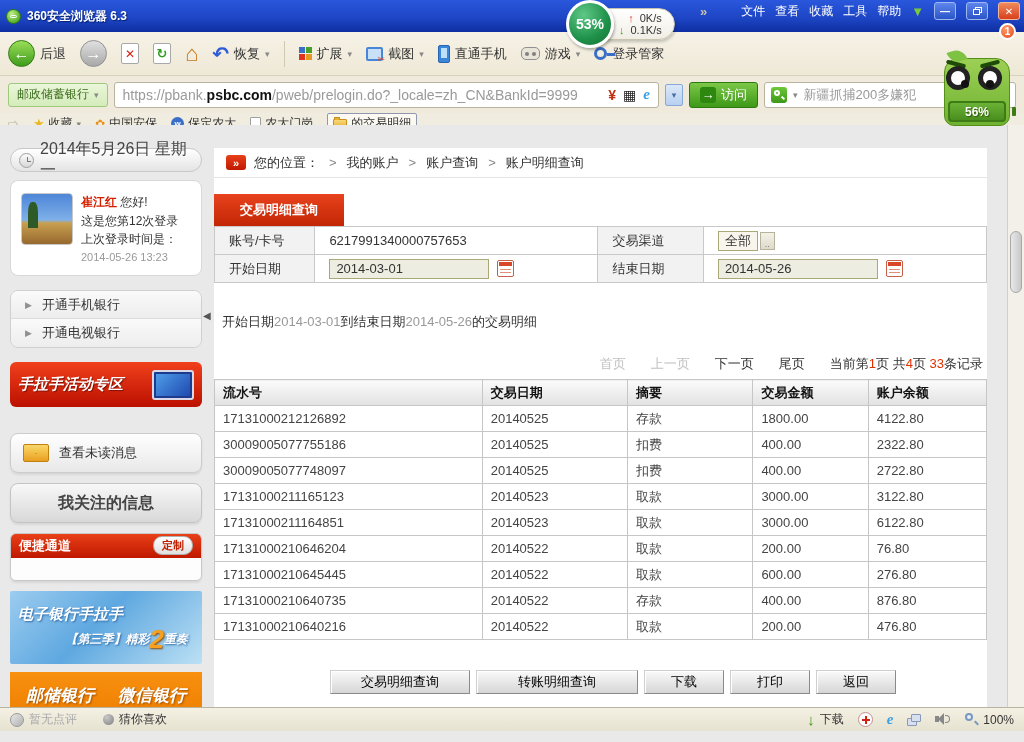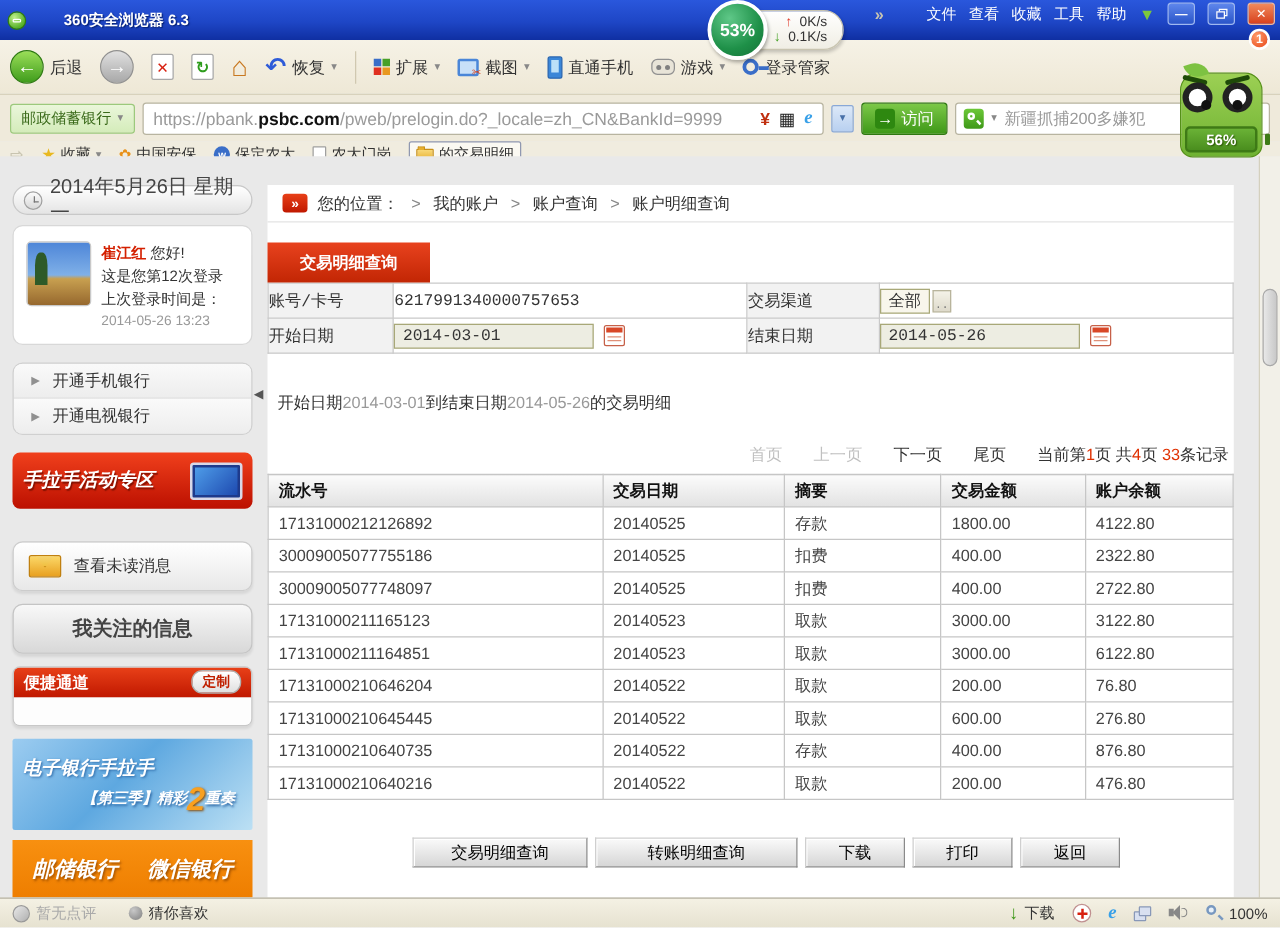--- a/index.html
+++ b/index.html
@@ -1,20 +1,20 @@
 <!DOCTYPE html>
 <html><head>
 <meta charset="utf-8">
 <style>
   * { margin:0; padding:0; box-sizing:border-box; }
   html,body { width:1024px; height:742px; overflow:hidden; }
   body { font-family:"Liberation Sans","DejaVu Sans",sans-serif; font-size:12px; background:#E9E9E9; position:relative; }
 
   
-  .titlebar { height:22px; background:linear-gradient(180deg,#2A57DC 0%,#1E46C6 55%,#0F2FA2 100%); display:flex; align-items:center; padding:16px 6px; color:#fff; position:relative; z-index:30;gap:24px; }
+  .titlebar { height:22px; background:linear-gradient(180deg,#2A57DC 0%,#1E46C6 55%,#0F2FA2 100%); display:flex; align-items:center; padding:16px 6px; color:#fff; position:relative; z-index:30; }
   .logo360 { width:15px; height:15px; border-radius:50%; background:radial-gradient(circle at 35% 30%,#BFF08A,#58B22A 70%); border:1px solid #2F7A12; margin-right:6px; display:flex; align-items:center; justify-content:center; }
   .logo360 i { display:block; width:7px; height:3px; border:1px solid #fff; border-radius:2px; }
   .win-title { font-weight:bold; font-size:12px; text-shadow:1px 1px 1px #052070; }
   .titlebar-right { position:absolute; right:4px; top:0; height:22px; display:flex; align-items:center; gap:10px; }
   .menu-item { color:#fff; font-size:12px; cursor:pointer; }
   .person-icon { width:14px; height:14px; position:relative; }
   .person-icon .head { width:7px; height:7px; border-radius:50%; background:#E8E4D8; margin:0 auto; }
   .person-icon .bod { width:12px; height:6px; border-radius:6px 6px 0 0; background:#D8D4C8; margin:1px auto 0; }
   .tshirt-icon { color:#7CC83C; font-size:13px; font-weight:bold; }
   .winbtn { width:22px; height:18px; border-radius:3px; border:1px solid #9FB8F0; display:flex; align-items:center; justify-content:center; color:#fff; font-size:10px; font-weight:bold; background:linear-gradient(180deg,#5E86EC,#2A55C8); cursor:pointer; }
@@ -139,21 +139,21 @@
   .orange-banner { margin-top:8px; height:46px; background:linear-gradient(180deg,#F89010,#EE7E00); display:flex; align-items:center; justify-content:center; gap:24px; color:#fff; font-weight:bold; font-style:italic; font-size:17px; text-shadow:1px 1px 2px #A05000; cursor:pointer; }
   .collapse-arrow { position:absolute; left:203px; top:185px; color:#555; font-size:10px; z-index:5; }
 
   
   .main-panel { width:773px; flex:none; background:#fff; position:relative; }
   .breadcrumb { height:30px; display:flex; align-items:center; gap:8px; padding:0 12px; border-bottom:1px solid #E4E4E4; font-size:13px; color:#333; }
   .bc-ic { width:20px; height:15px; background:linear-gradient(180deg,#E84018,#C01800); border-radius:3px; color:#fff; font-size:11px; font-weight:bold; display:flex; align-items:center; justify-content:center; }
   .bc-sep { color:#888; margin:0 2px; }
   .tab-red { display:inline-block; margin:16px 0 0 0; background:linear-gradient(180deg,#E8421E,#C22604); color:#fff; font-weight:bold; font-size:13px; padding:7px 26px; cursor:pointer; }
   .form-table { width:100%; border-collapse:collapse; font-size:13px; }
-  .form-table td { border:1px solid #C9C9C9; height:28px; padding:0 0; color:#333;font-family:Liberation Mono, monospace; }
+  .form-table td { border:1px solid #C9C9C9; height:28px; padding:0 14px; color:#333; }
   .form-table td.lbl { background:#F2F2F2; width:100px; }
   .form-table td.lbl2 { background:#F2F2F2; width:105px; }
   .form-table td.val { width:282px; }
   .combo { display:inline-flex; align-items:center; }
   .combo-box { border:1px solid #A8A878; background:#F8F6EC; height:20px; padding:0 6px; font-size:13px; display:flex; align-items:center; }
   .combo-btn { width:15px; height:18px; margin-left:2px; background:linear-gradient(180deg,#F4F2E8,#DEDACB); border:1px solid #B8B49C; font-size:9px; color:#777; display:flex; align-items:flex-end; justify-content:center; cursor:pointer; }
   .date-input { display:inline-flex; align-items:center; gap:8px; }
   .date-field { width:160px; height:20px; background:#EDEDE2; border:1px solid #A8A878; display:flex; align-items:center; padding:0 6px; font-size:13px; color:#333; }
   .cal-ic { width:17px; height:17px; background:#fff; border:1px solid #C66048; border-radius:2px; position:relative; cursor:pointer; }
   .cal-ic i { position:absolute; left:1px; right:1px; top:1px; height:4px; background:#D84828; }
@@ -171,21 +171,21 @@
   .col-sn { width:267px; } .col-date { width:145px; } .col-sum { width:125px; } .col-amt { width:115px; } .col-bal { width:118px; }
   .btn-row { margin-top:30px; display:flex; gap:6px; padding-left:116px; }
   .gray-btn { height:24px; background:linear-gradient(180deg,#FAFAFA,#D6D6D6); border:1px solid #8A8A8A; border-top-color:#CFCFCF; border-left-color:#CFCFCF; box-shadow:inset 1px 1px 0 #fff; font-size:13px; color:#000; display:flex; align-items:center; justify-content:center; cursor:pointer; font-family:inherit; }
   .w140 { width:140px; } .w150 { width:162px; } .w80 { width:80px; }
 
   
   .scroll-track { position:absolute; right:0; top:125px; bottom:24px; width:17px; background:#F2F0E8; border-left:1px solid #D4D0BE; z-index:10; }
   .scroll-thumb { position:absolute; left:2px; right:2px; top:106px; height:62px; background:linear-gradient(90deg,#E8E8E8,#C8C8C8); border:1px solid #A8A8A8; border-radius:7px; cursor:pointer; }
 
   
-  .statusbar { position:absolute; left:0; right:0; bottom:0; height:24px; background:linear-gradient(180deg,#F4F1E4,#E6E2D0); border-top:1px solid #B8B4A0; display:flex; align-items:center; padding:0 10px; font-size:12px; color:#333; z-index:30; }
+  .statusbar { position:absolute; left:0; right:0; bottom:11px; height:24px; background:linear-gradient(180deg,#F4F1E4,#E6E2D0); border-top:1px solid #B8B4A0; display:flex; align-items:center; padding:0 10px; font-size:12px; color:#333; z-index:30; }
   .st-item { display:flex; align-items:center; gap:5px; margin-right:26px; }
   .st-muted { color:#AAA; }
   .swirl-ic { width:14px; height:14px; border-radius:50%; background:linear-gradient(135deg,#E8E8E8,#B0B0B0); border:1px solid #999; }
   .dot-ic { width:11px; height:11px; border-radius:50%; background:radial-gradient(circle at 35% 30%,#C8C8C8,#808080); }
   .statusbar-right { margin-left:auto; display:flex; align-items:center; gap:14px; }
   .dl-arrow { color:#3E9818; font-weight:bold; font-size:15px; }
   .med-ic { width:15px; height:15px; border-radius:50%; background:#fff; border:1px solid #C09090; position:relative; }
   .med-ic i { position:absolute; left:6px; top:3px; width:2px; height:8px; background:#D82010; }
   .med-ic b { position:absolute; left:3px; top:6px; width:8px; height:2px; background:#D82010; }
   .sq-ic { width:14px; height:12px; position:relative; }

